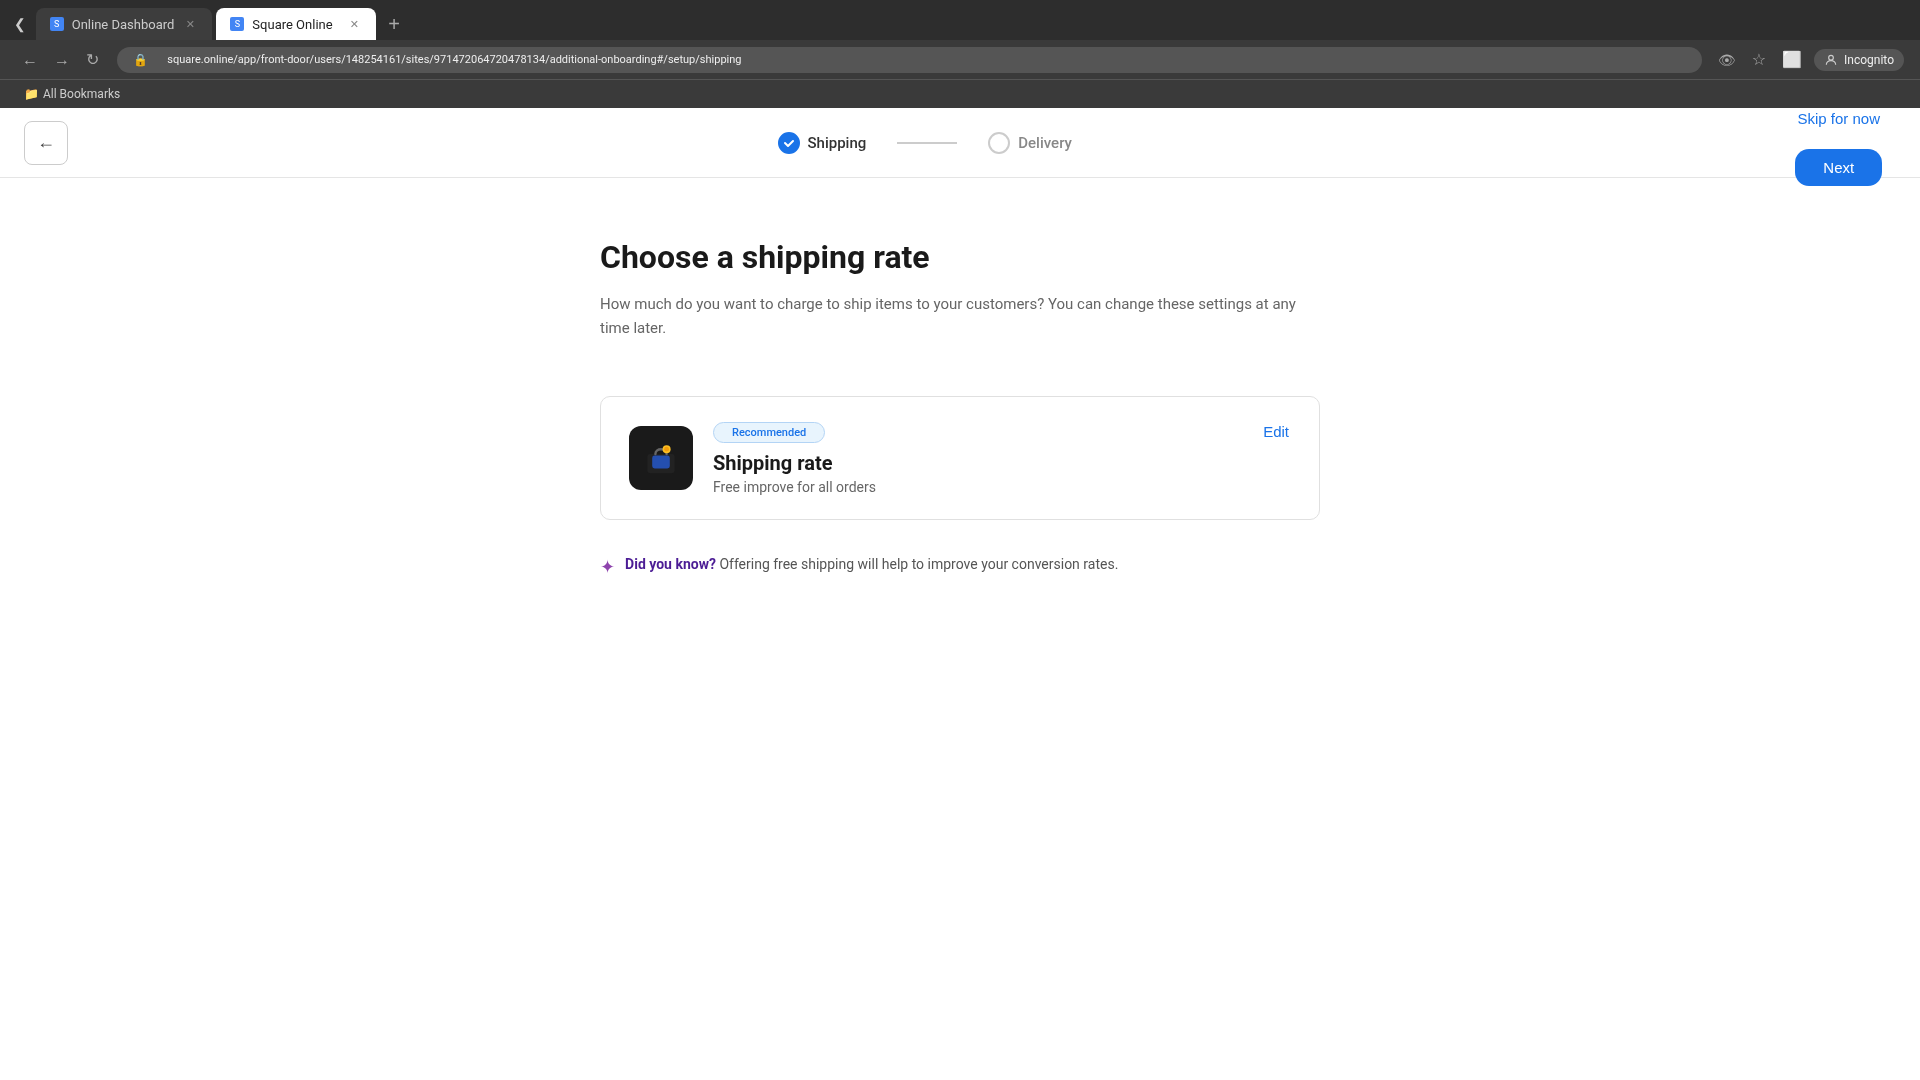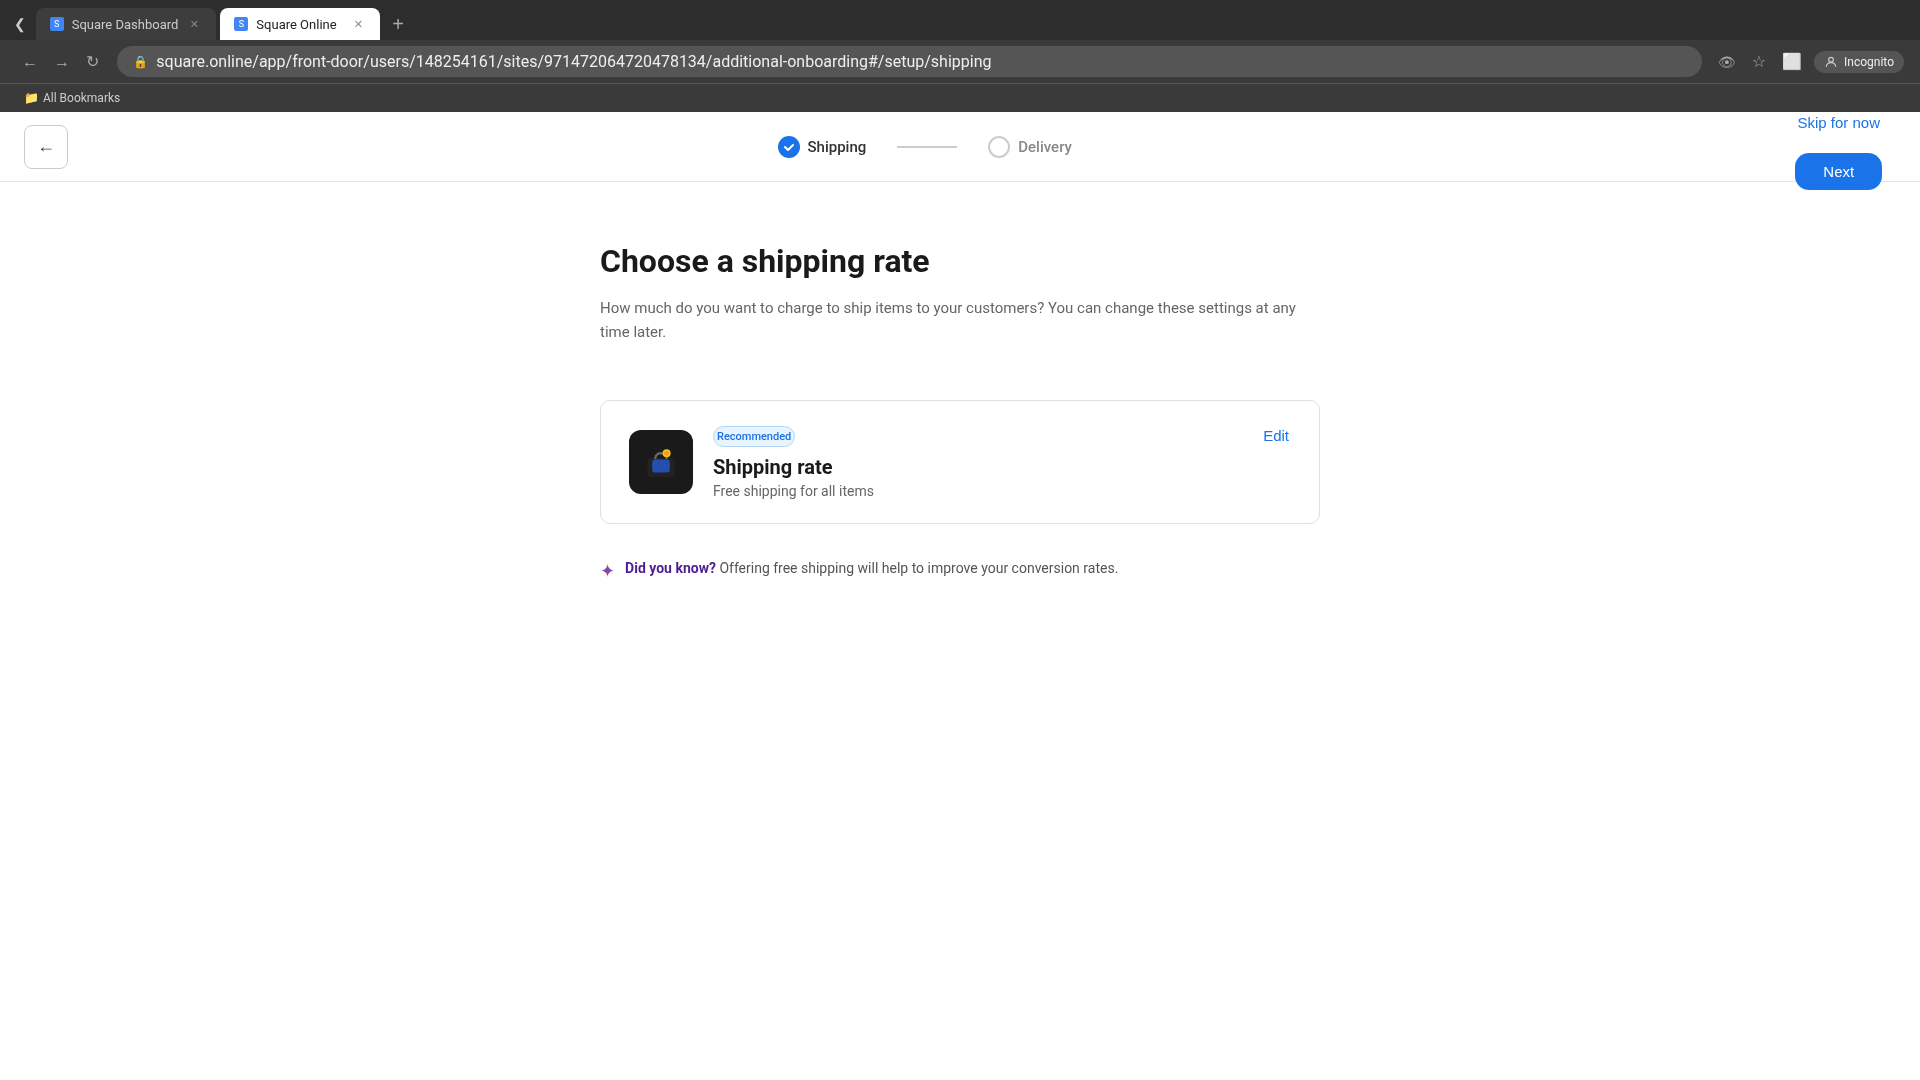--- a/index.html
+++ b/index.html
@@ -132,21 +132,22 @@
       background: #555;
       border-radius: 20px;
       padding: 6px 16px;
       display: flex;
       align-items: center;
       gap: 8px;
     }
 
     .url-text {
       color: #eee;
-      font-size: 16px;
+      font-size: 11px;
+      margin-left: 11px;
     }
 
     .browser-actions {
       display: flex;
       align-items: center;
       gap: 8px;
       color: #aaa;
     }
 
     .browser-action-btn {
@@ -356,21 +357,21 @@
     .shipping-info {
       flex: 1;
     }
 
     .recommended-badge {
       display: inline-block;
       background: #e8f4fd;
       color: #1a73e8;
       font-size: 11px;
       font-weight: 500;
-      padding: 3px 3px;
+      padding: 3px 18px;
       border-radius: 12px;
       margin-bottom: 8px;
       border: 1px solid #b3d4f5;
     }
 
     .shipping-rate-title {
       font-size: 20px;
       font-weight: 700;
       color: #1a1a1a;
       margin-bottom: 4px;
@@ -418,21 +419,21 @@
 </head>
 <body>
 
 <div class="browser-chrome">
 
   <div class="tab-bar">
     <button class="tab-nav-btn">❮</button>
 
     <div class="tab inactive">
       <div class="tab-favicon">S</div>
-      <span class="tab-label">Square Dashboard</span>
+      <span class="tab-label">Online Dashboard</span>
       <span class="tab-close">✕</span>
     </div>
 
     <div class="tab active">
       <div class="tab-favicon">S</div>
       <span class="tab-label">Square Online</span>
       <span class="tab-close">✕</span>
     </div>
 
     <button class="new-tab-btn">+</button>
@@ -521,21 +522,21 @@
 
             <circle cx="32" cy="14" r="5" fill="#fbbf24"></circle>
             <circle cx="32" cy="14" r="3" fill="#f59e0b"></circle>
           </svg>
         </div>
       </div>
 
       <div class="shipping-info">
         <div class="recommended-badge">Recommended</div>
         <div class="shipping-rate-title">Shipping rate</div>
-        <div class="shipping-rate-desc">Free shipping for all items</div>
+        <div class="shipping-rate-desc">Free improve for all orders</div>
       </div>
 
       <button class="edit-btn">
         <span>Edit</span>
       </button>
     </div>
 
     <div class="did-you-know">
       <span class="sparkle-icon">✦</span>
       <span class="did-you-know-text">

